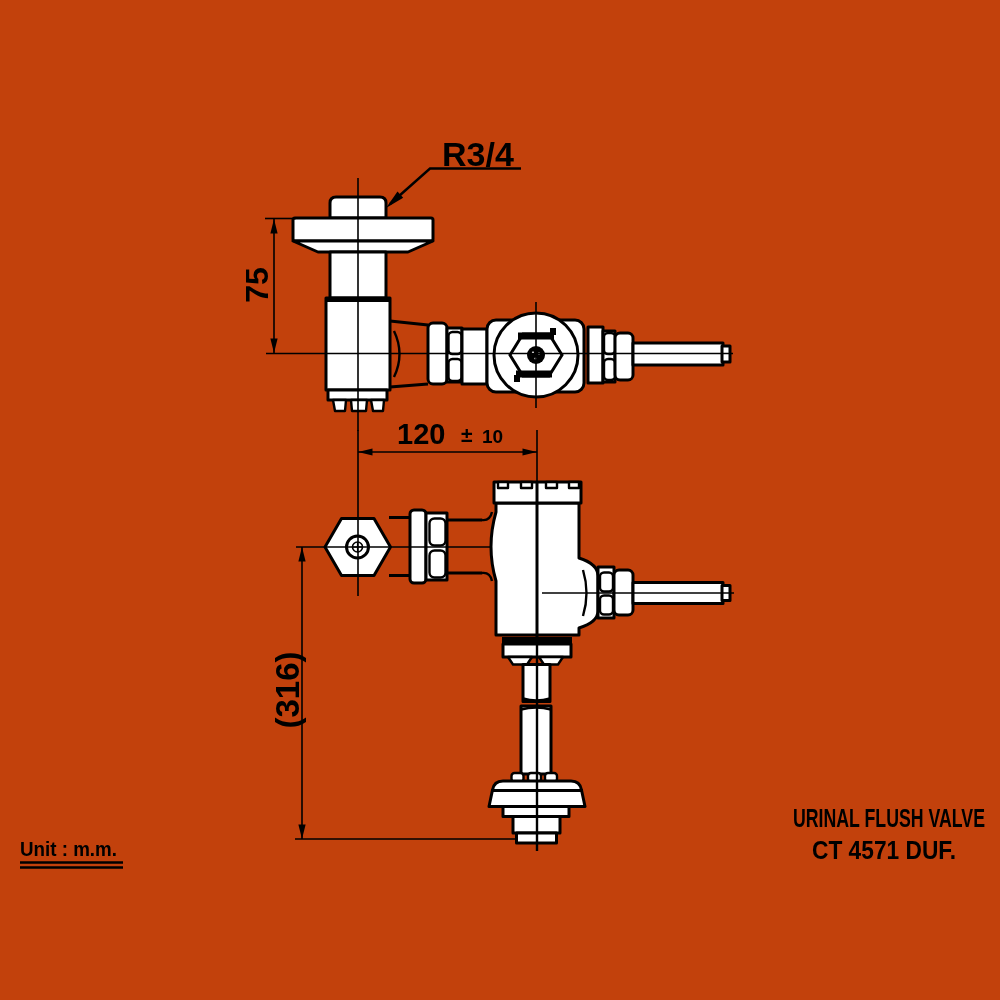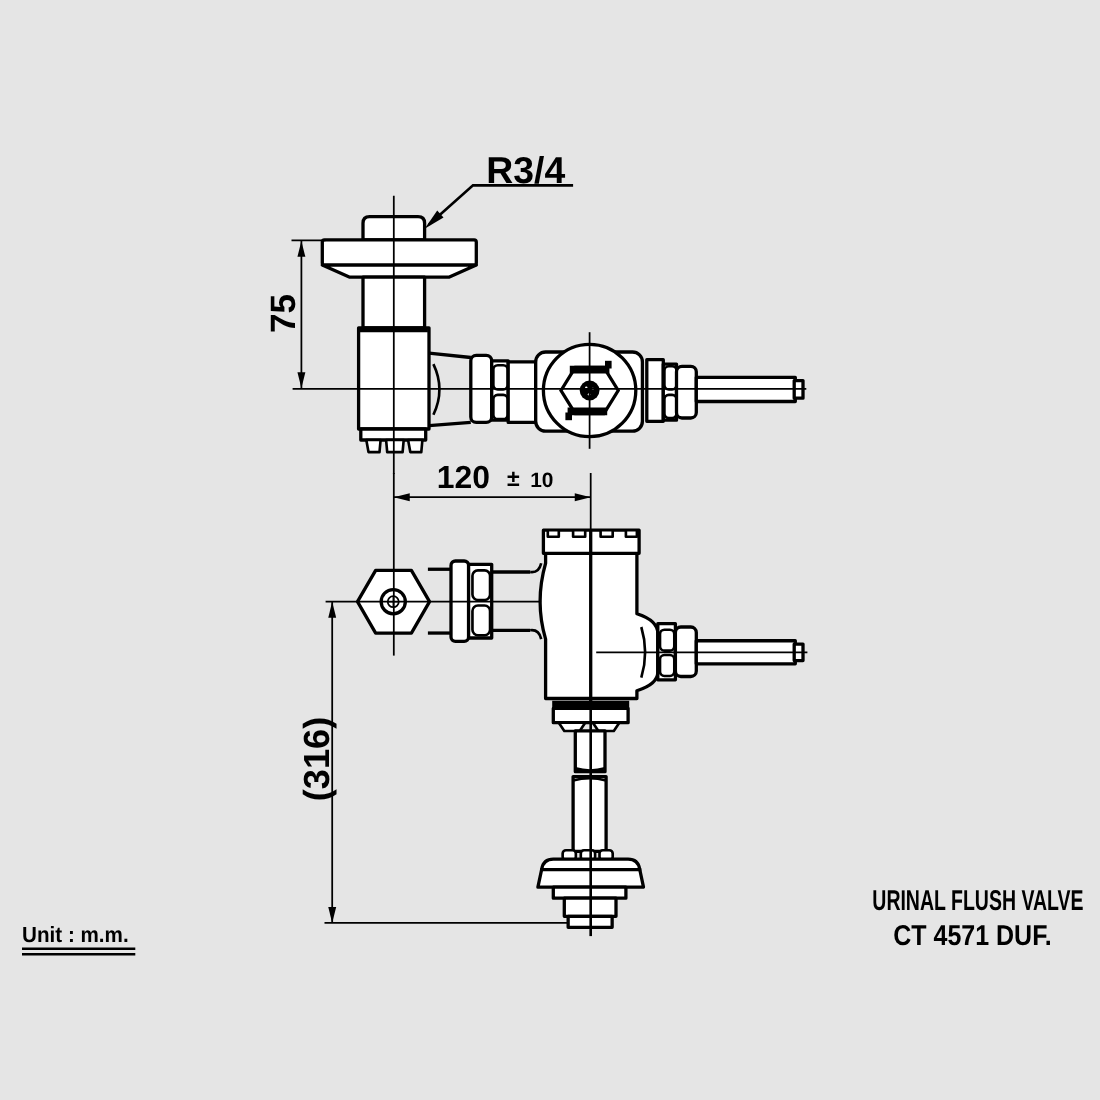--- a/index.html
+++ b/index.html
@@ -1,16 +1,16 @@
 <!DOCTYPE html>
 <html><head>
 <meta charset="utf-8">
 <style>
   html,body{margin:0;padding:0;background:#fff;}
-  .stage{position:relative;width:1000px;height:1000px;background:#e5e5e5;overflow:hidden;}
+  .stage{position:relative;width:1000px;height:1000px;background:#c2410c;overflow:hidden;}
   svg{display:block;}
   
   .o{fill:#fff;stroke:#000;stroke-width:3;stroke-linejoin:round;}
   .o2{fill:#fff;stroke:#000;stroke-width:2.4;stroke-linejoin:round;}
   .ln{fill:none;stroke:#000;stroke-width:3;stroke-linecap:butt;}
   .ln2{fill:none;stroke:#000;stroke-width:2.4;}
   .thin{fill:none;stroke:#000;stroke-width:1.6;}
   .thick{fill:none;stroke:#000;stroke-width:7;}
   .fillb{fill:#000;stroke:none;}
   .ar{fill:#000;stroke:none;}

